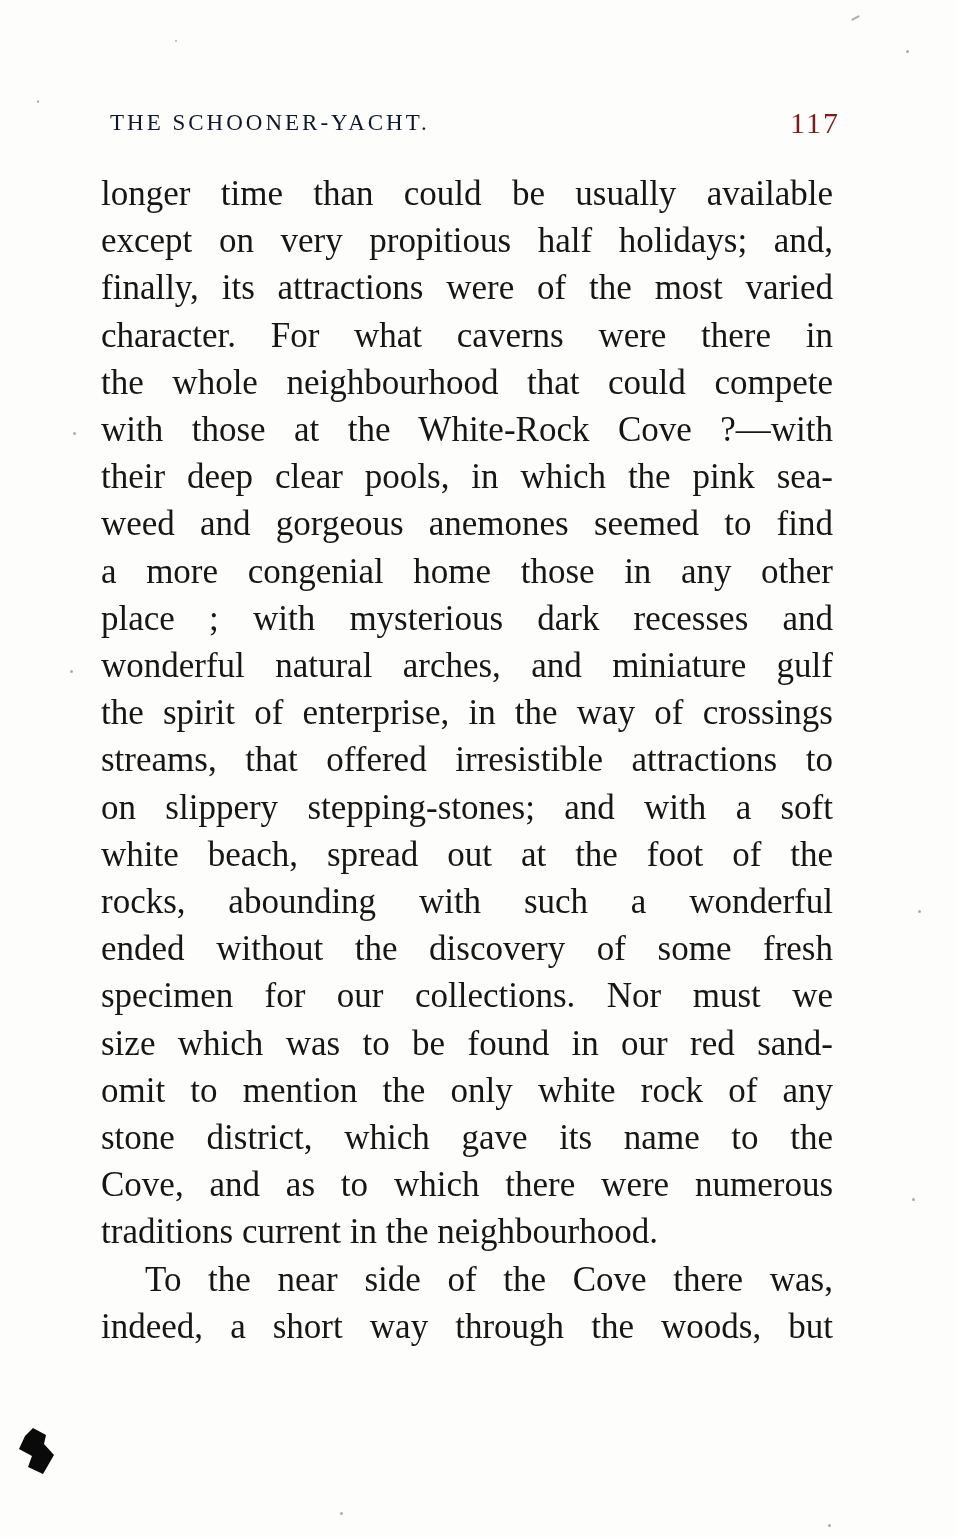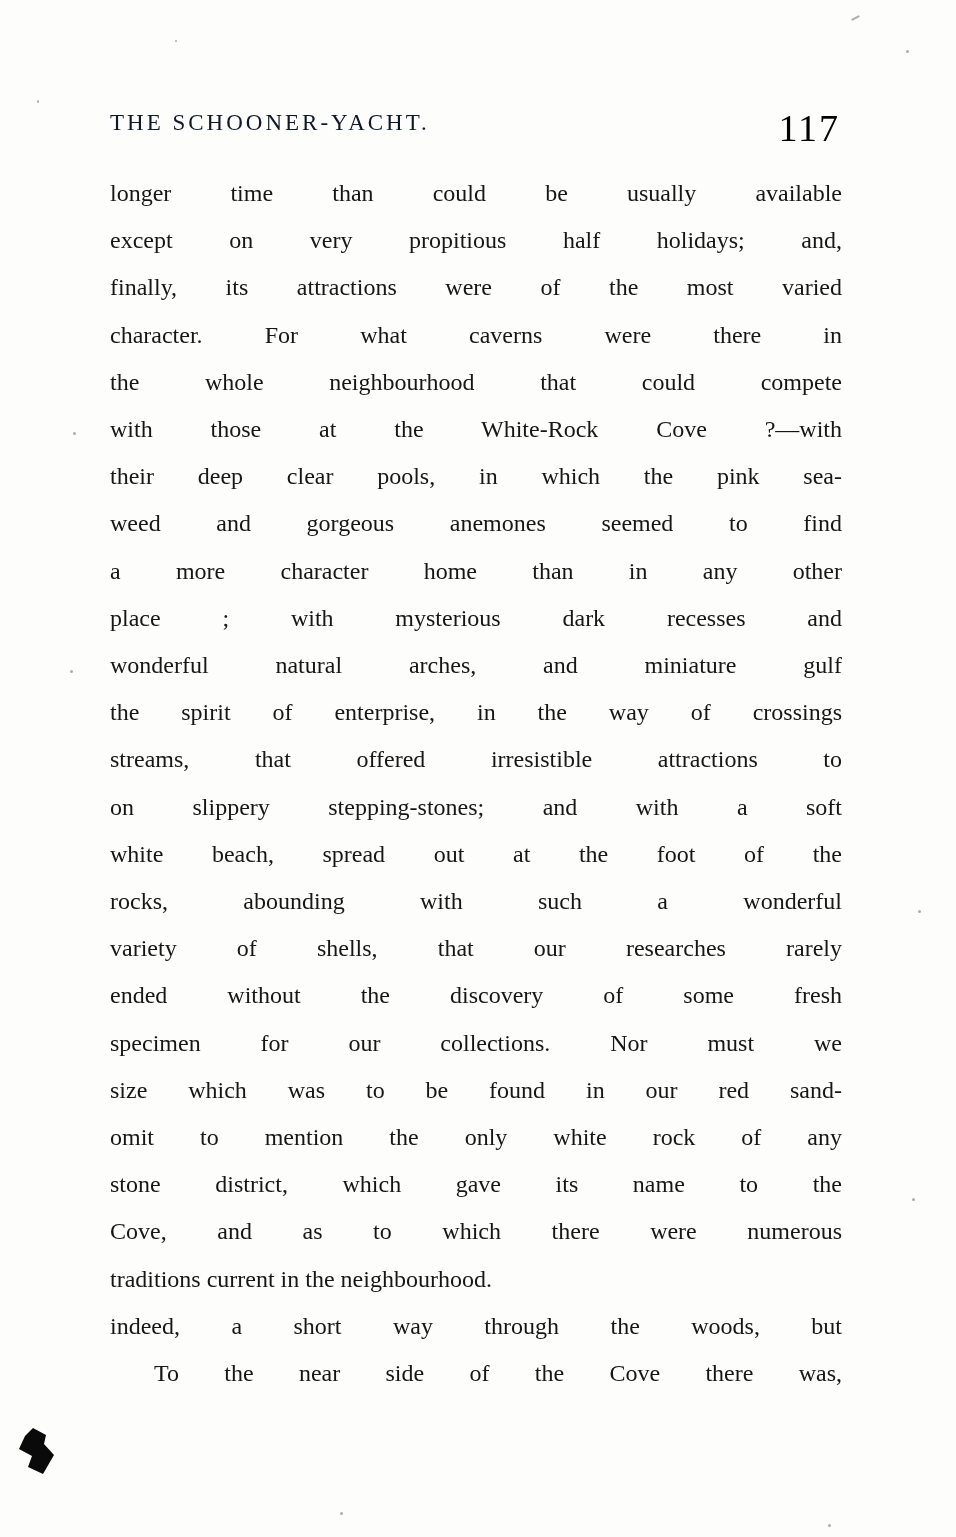--- a/index.html
+++ b/index.html
@@ -25,30 +25,30 @@
     left: 0; right: 12px;
     text-align: left;
     font-size: 23px;
     letter-spacing: 3px;
     color: #0f172a;
   }
   .page-number {
     position: absolute;
     right: 2px;
     top: -4px;
-    font-size: 38px;
+    font-size: 30px;
     letter-spacing: 2px;
-    color: #000000;
+    color: #7f1d1d;
   }
   .page-body {
     position: absolute;
     top: 170px;
-    left: 110px;
+    left: 101px;
     width: 732px;
-    font-size: 24px;
+    font-size: 35px;
     line-height: 47.2px;
   }
   .paragraph { margin: 0; }
   .line {
     text-align: justify;
     text-align-last: justify;
   }
   .line.last-line {
     text-align-last: left;
   }
@@ -84,40 +84,39 @@
   <div class="page-body">
       <div class="paragraph">
         <div class="line">longer time than could be usually available</div>
         <div class="line">except on very propitious half holidays; and,</div>
         <div class="line">finally, its attractions were of the most varied</div>
         <div class="line">character.  For what caverns were there in</div>
         <div class="line">the whole neighbourhood that could compete</div>
         <div class="line">with those at the White-Rock Cove ?—with</div>
         <div class="line">their deep clear pools, in which the pink sea-</div>
         <div class="line">weed and gorgeous anemones seemed to find</div>
-        <div class="line">a more character home than in any other</div>
+        <div class="line">a more congenial home those in any other</div>
         <div class="line">place ;  with mysterious dark recesses and</div>
         <div class="line">wonderful natural arches, and miniature gulf</div>
         <div class="line">the spirit of enterprise, in the way of crossings</div>
         <div class="line">streams, that offered irresistible attractions to</div>
         <div class="line">on slippery stepping-stones; and with a soft</div>
         <div class="line">white beach, spread out at the foot of the</div>
         <div class="line">rocks, abounding with such a wonderful</div>
-        <div class="line">variety of shells, that our researches rarely</div>
         <div class="line">ended without the discovery of some fresh</div>
         <div class="line">specimen for our collections.  Nor must we</div>
         <div class="line">size which was to be found in our red sand-</div>
         <div class="line">omit to mention the only white rock of any</div>
         <div class="line">stone district, which gave its name to the</div>
         <div class="line">Cove, and as to which there were numerous</div>
         <div class="line last-line">traditions current in the neighbourhood.</div>
       </div>
       <div class="paragraph">
+        <div class="line indent-line">To the near side of the Cove there was,</div>
         <div class="line">indeed, a short way through the woods, but</div>
-        <div class="line indent-line">To the near side of the Cove there was,</div>
       </div>
     </div>
 
   <svg class="ink-blot" width="38" height="48" viewBox="0 0 38 48">
     <path d="M15,0 L28,7 L26,16 L36,27 L25,46 L10,39 L14,28 L1,21 L7,8 Z" fill="#0a0a0a"></path>
   </svg>
 
   <div class="speck dash" style="left:851px; top:17px; width:9px; transform:rotate(-28deg);"></div>
   <div class="speck" style="left:906px; top:50px; width:3px; height:3px;"></div>
   <div class="speck" style="left:175px; top:40px; width:2px; height:2px;"></div>

